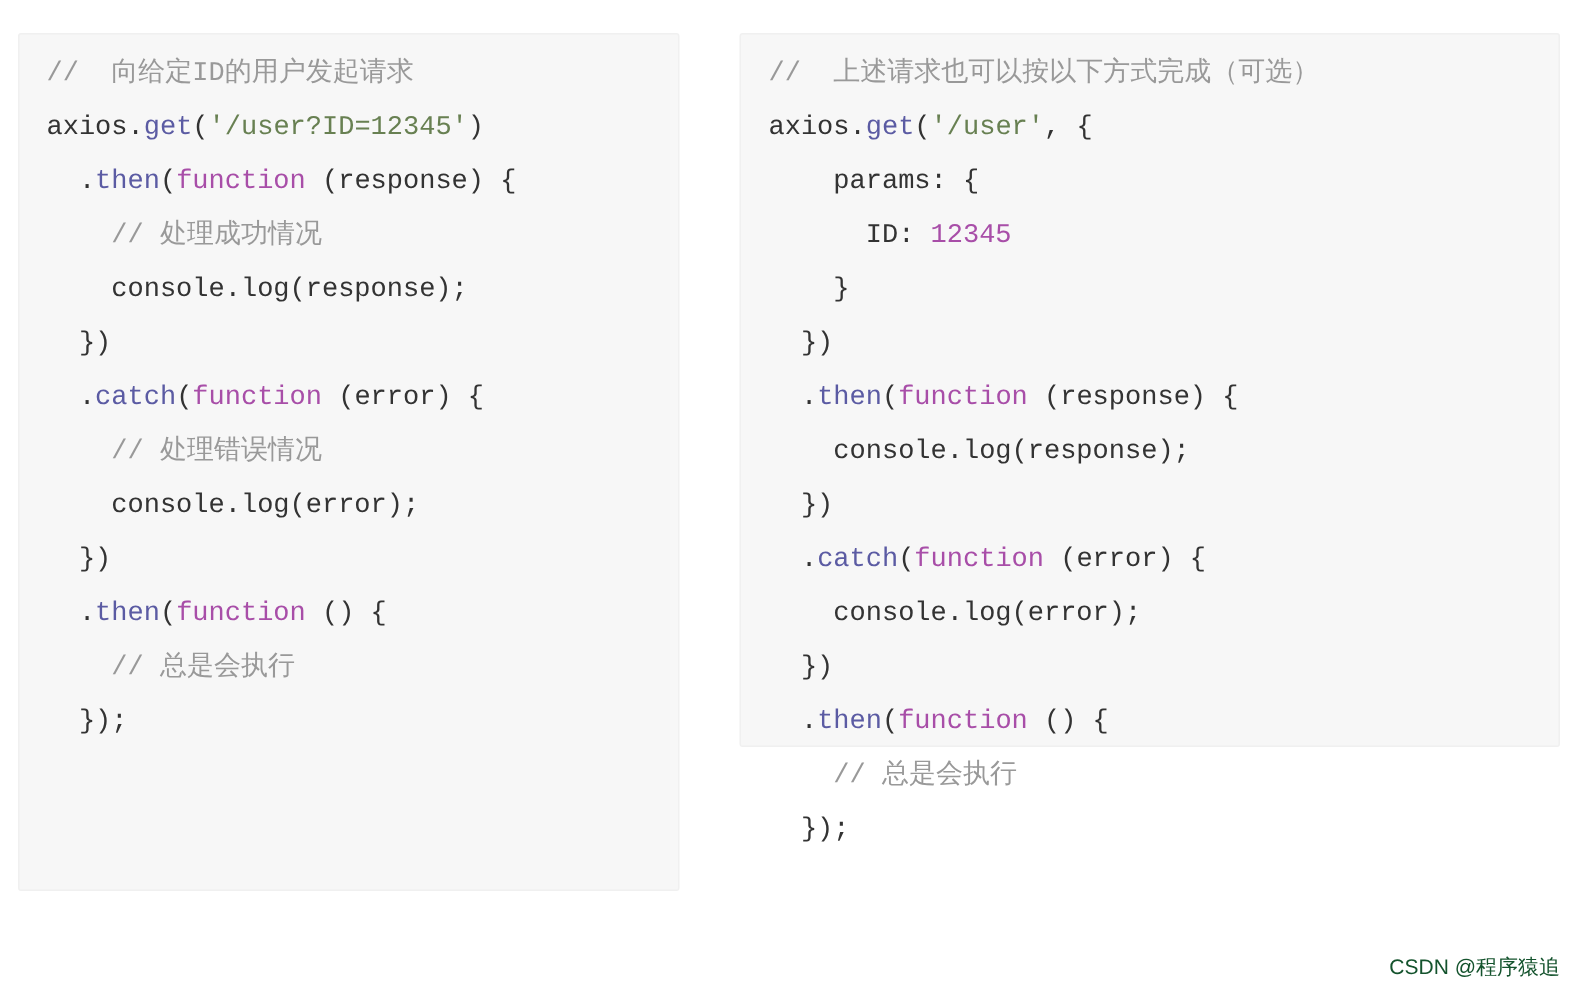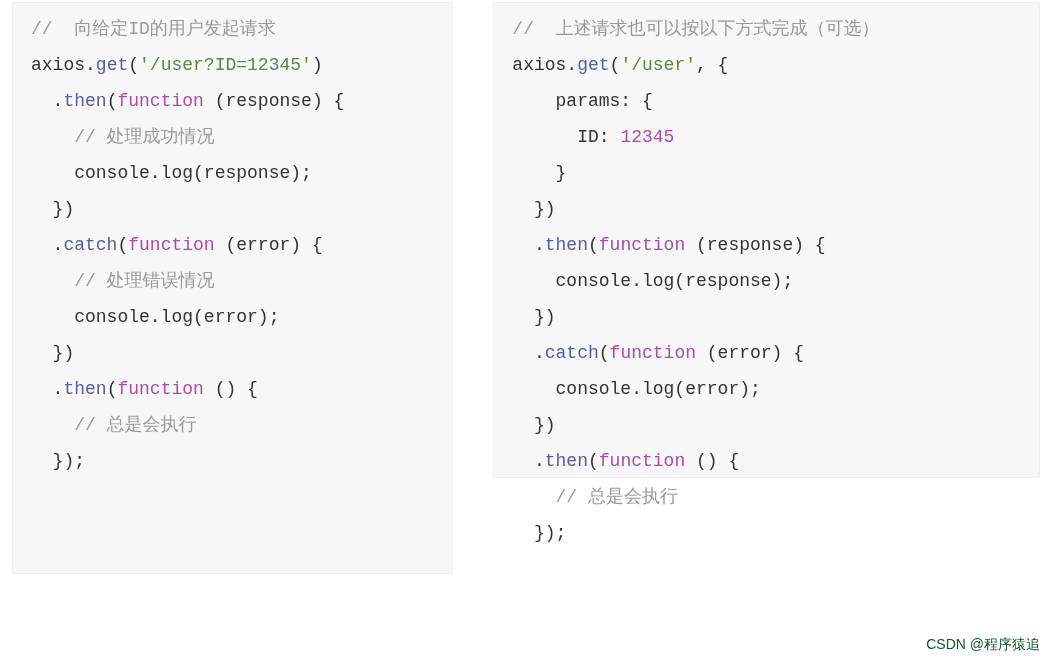--- a/index.html
+++ b/index.html
@@ -1,16 +1,16 @@
 <!DOCTYPE html>
 <html><head>
 <meta charset="utf-8">
 <style>
   html,body{margin:0;padding:0;background:#fff;font-family:Consolas,Menlo,Monaco,"Courier New",monospace;}
-  .stage{width:1052px;height:662px;position:relative;display:flex;gap:40px;padding:2px 12px;box-sizing:border-box;}
+  .stage{width:1052px;height:662px;position:relative;display:flex;gap:40px;padding:22px 12px;box-sizing:border-box;}
   .panel{background:#f7f7f7;border:1px solid #f0f0f0;border-radius:2px;padding:8px 10px 8px 18px;box-sizing:border-box;}
   .left.panel{width:444px;height:572px;}
   .right.panel{width:550px;height:476px;}
   pre{margin:0;font-family:inherit;font-size:18px;line-height:36px;color:#333;white-space:pre;}
   .tok-comment{color:#999;}
   .tok-method{color:#5b5ba3;}
   .tok-keyword{color:#a84ea8;}
   .tok-str{color:#688052;}
   .tok-num{color:#a84ea8;}
   .tok-var{color:#333;}

